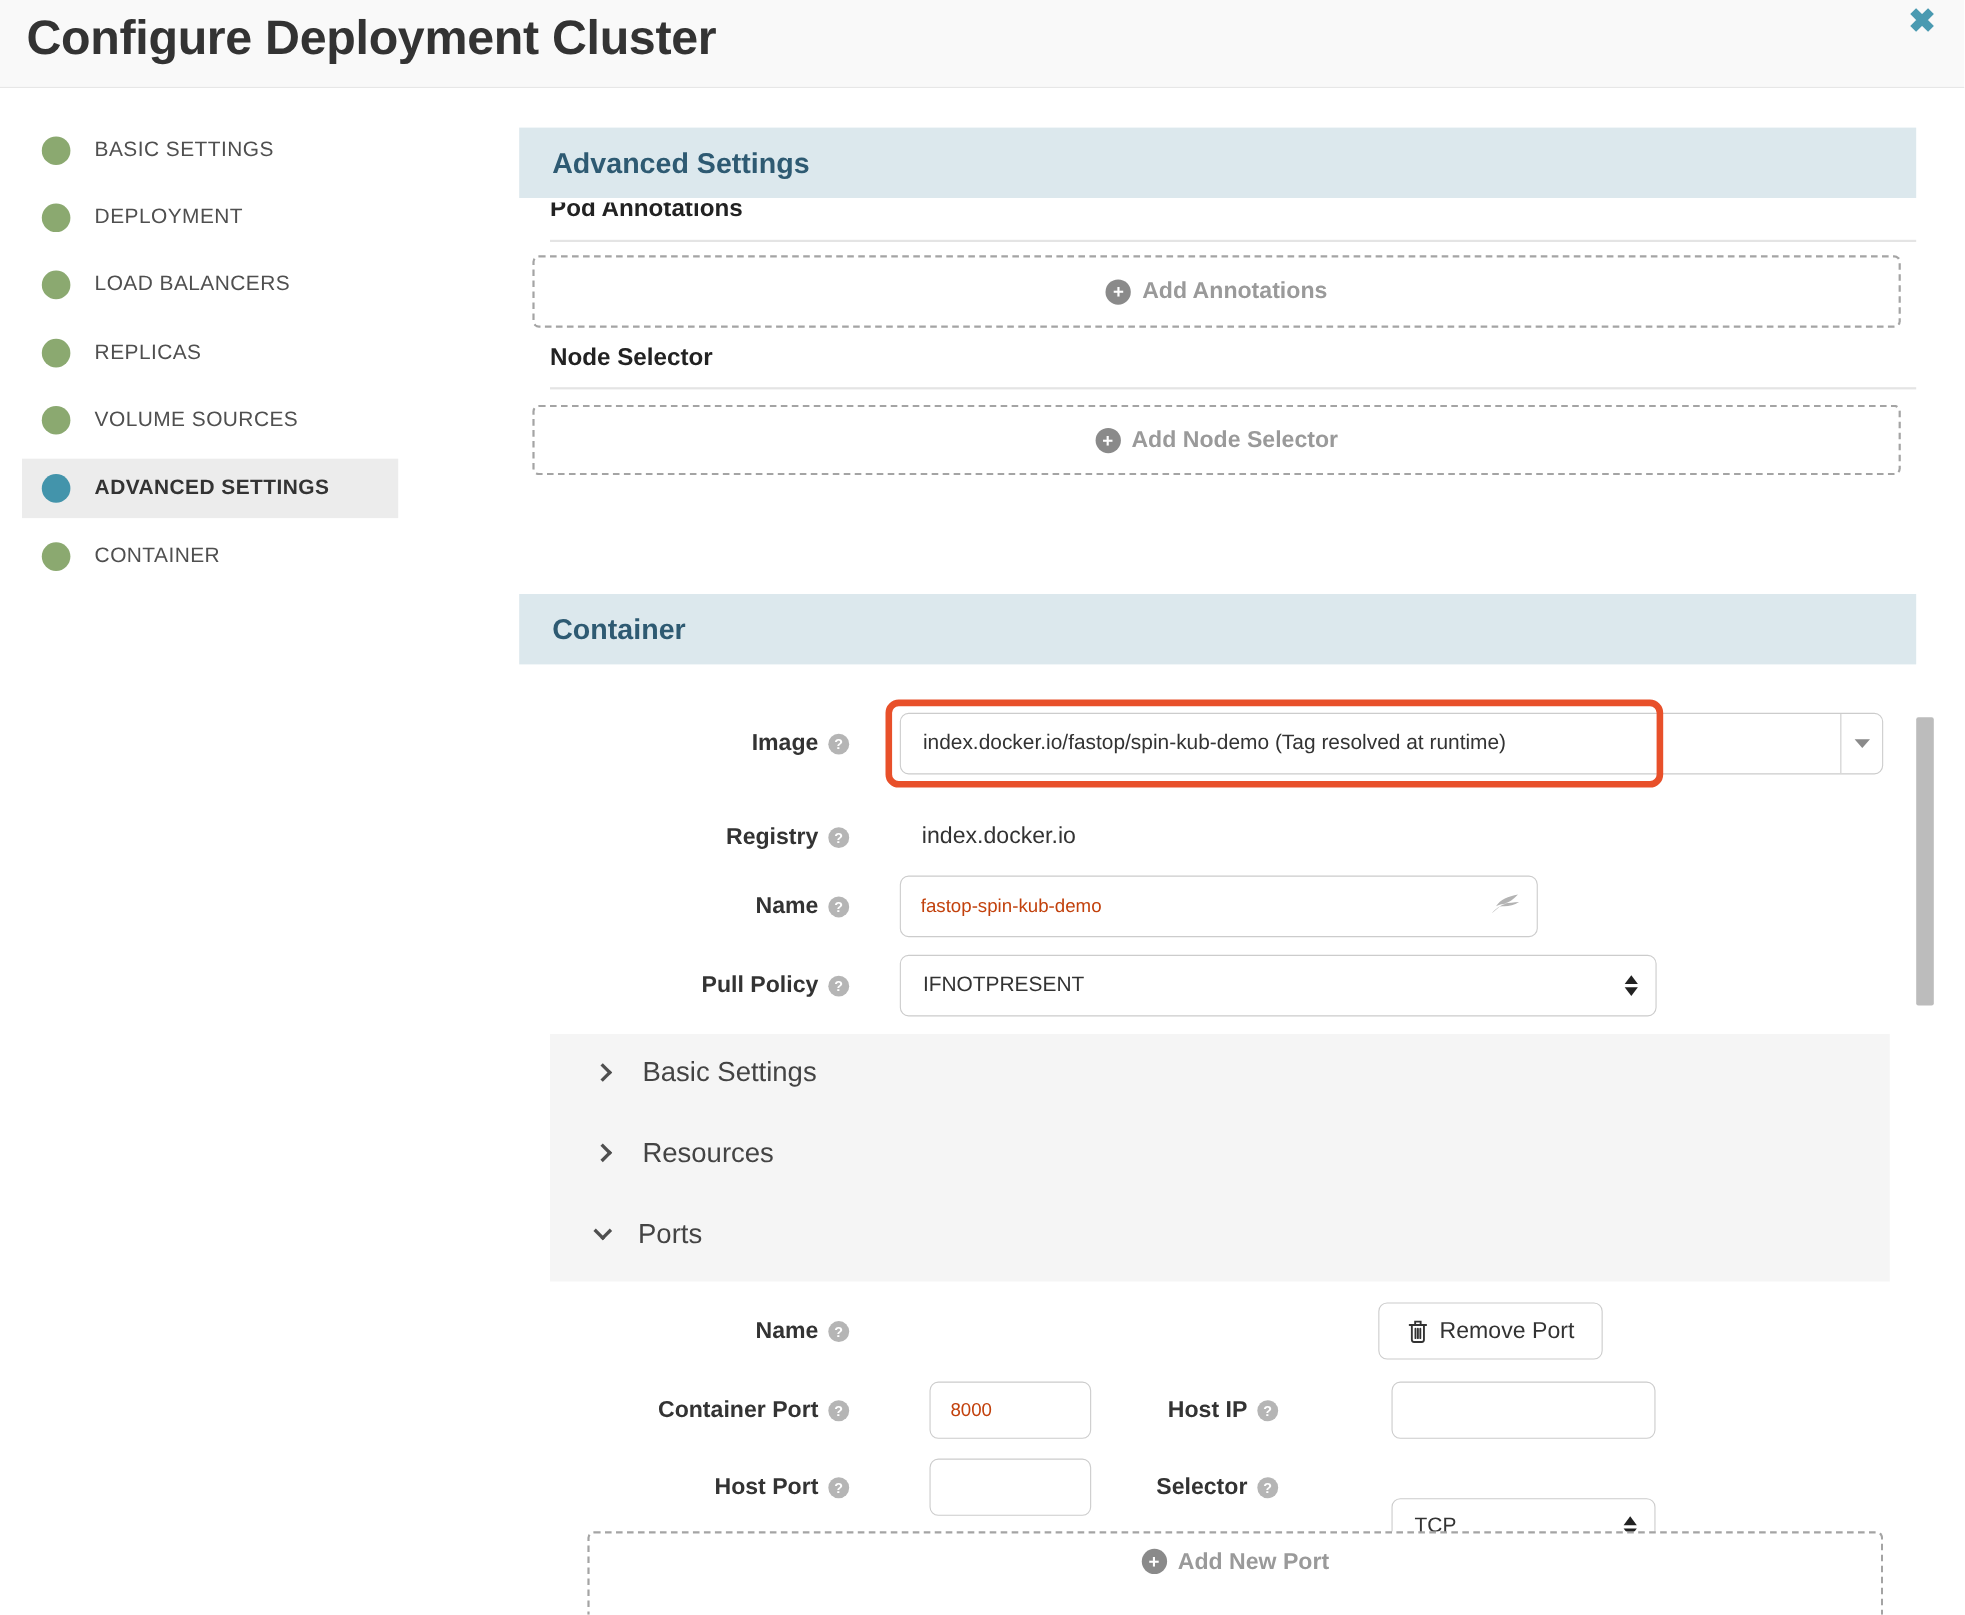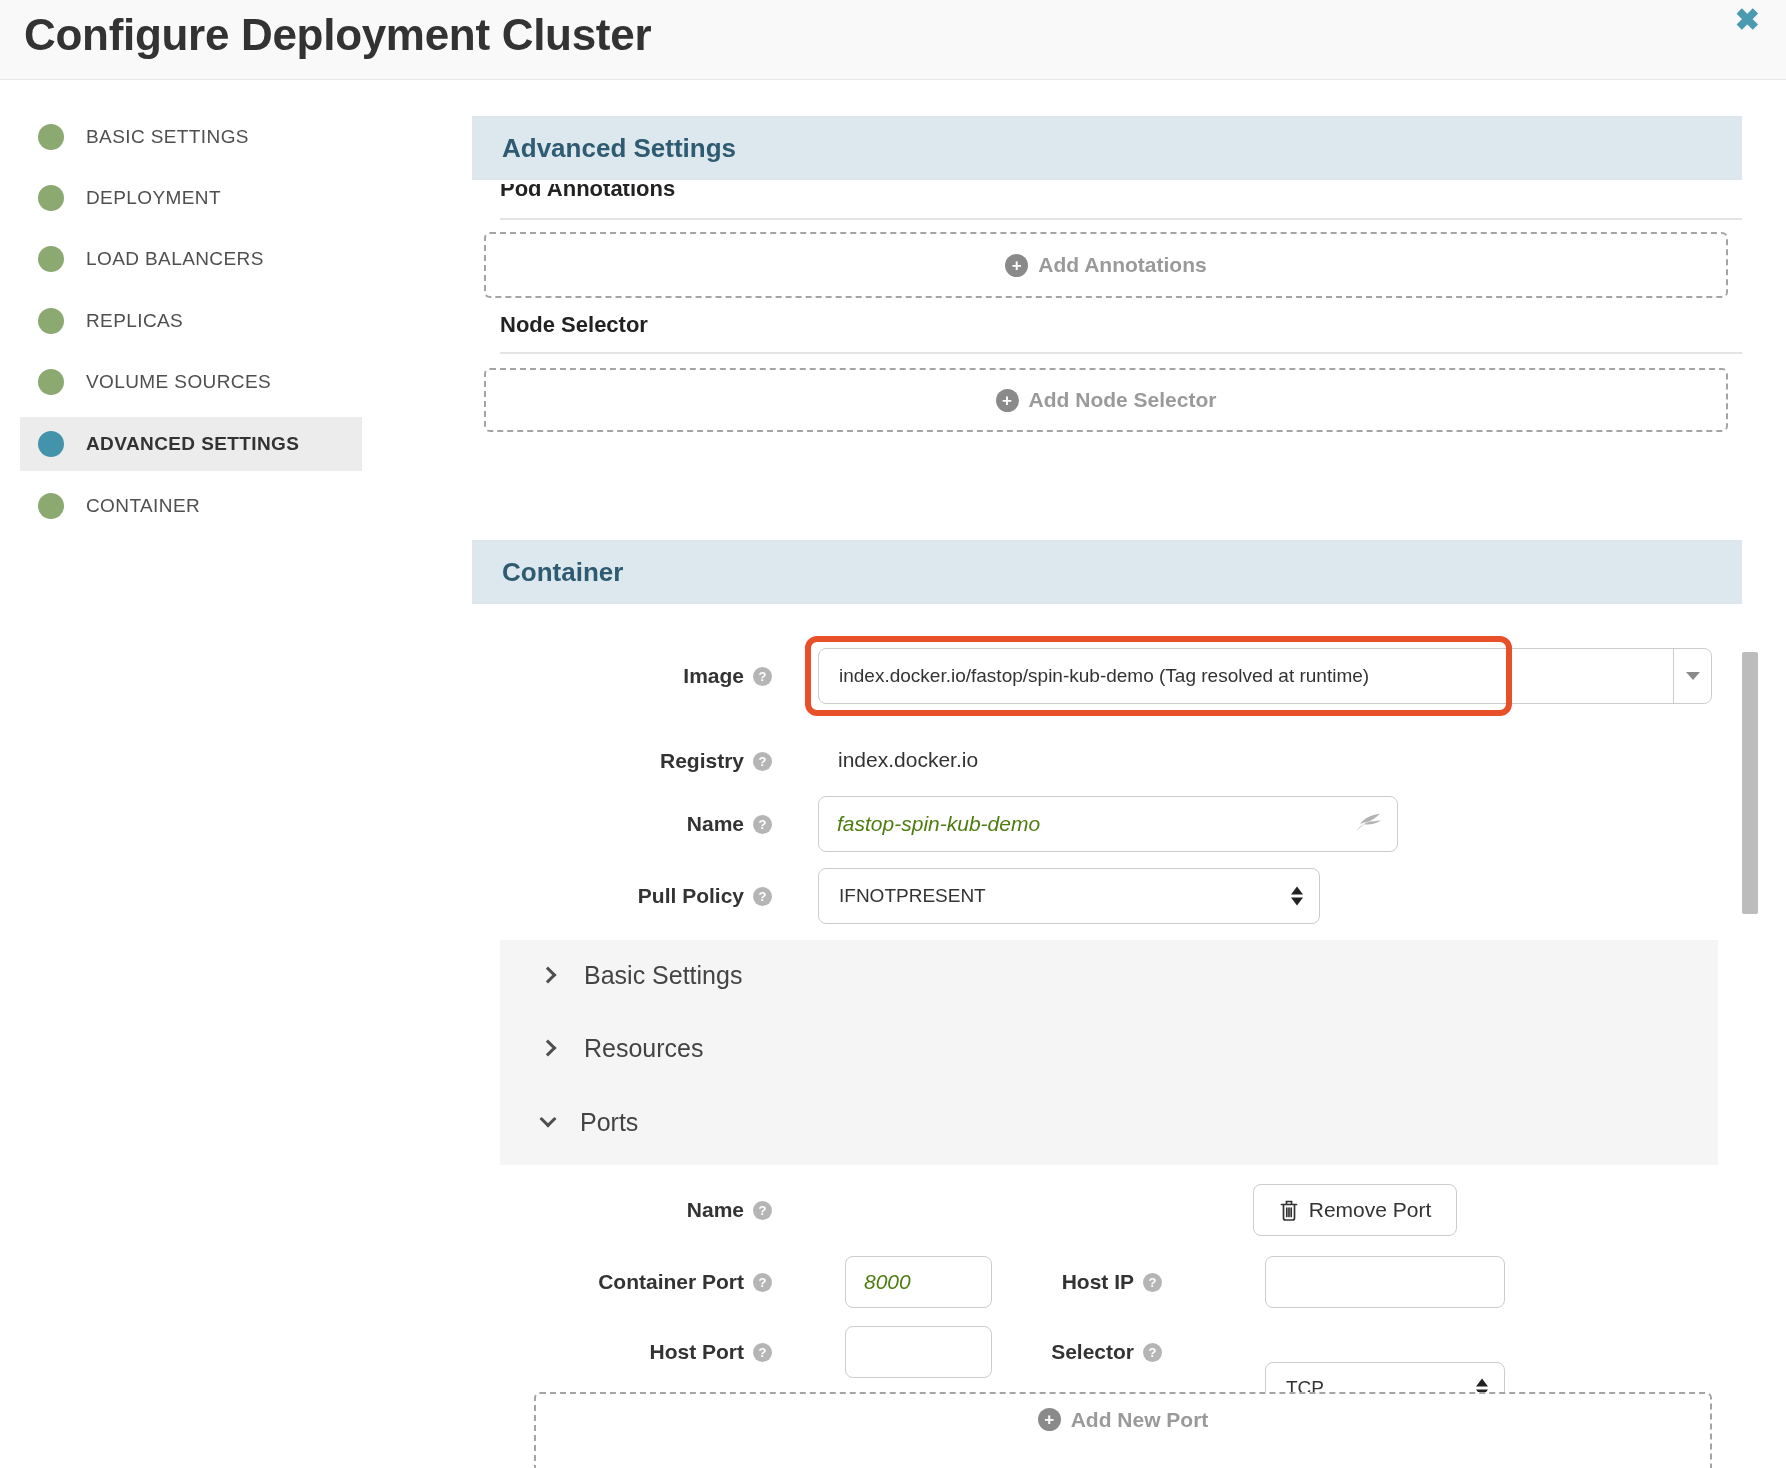--- a/index.html
+++ b/index.html
@@ -57,22 +57,22 @@
         border-left:1px solid #ccc; display:flex; align-items:center; justify-content:center; }
   .tri-dn{ width:0; height:0; border-left:7px solid transparent; border-right:7px solid transparent;
         border-top:8px solid #8a8a8a; }
   .stepper{ position:absolute; right:16px; top:50%; transform:translateY(-50%);
         display:flex; flex-direction:column; gap:3px; align-items:center; }
   .st-up{ width:0;height:0;border-left:6px solid transparent;border-right:6px solid transparent;
         border-bottom:8px solid #222; }
   .st-dn{ width:0;height:0;border-left:6px solid transparent;border-right:6px solid transparent;
         border-top:8px solid #222; }
   .txtinput{ position:absolute; height:56px; border:1px solid #ccc; border-radius:8px;
-        background:#fff; font-size:21px; color:#4d7c0f; padding:0 18px;
-        font-family:"Liberation Sans", sans-serif; outline:none;font-style:italic; }
+        background:#fff; font-size:17px; color:#c2410c; padding:0 18px;
+        font-family:"Liberation Sans", sans-serif; outline:none; }
   .orange{ position:absolute; left:333px; top:636px; width:707px; height:80px;
         border:6px solid #e8502a; border-radius:12px; pointer-events:none; }
   .plainval{ position:absolute; font-size:21px; color:#333; }
   
   .panel{ position:absolute; left:28px; top:940px; width:1218px; height:225px; background:#f5f5f5; }
   .collrow{ position:absolute; left:42px; display:flex; align-items:center; gap:26px;
         height:34px; font-size:25px; color:#444; cursor:pointer; }
   .chev{ display:inline-block; width:12px; height:12px; border-top:3px solid #4f4f4f;
         border-right:3px solid #4f4f4f; flex:none; }
   .chev.right{ transform:rotate(45deg); margin-right:4px; }
@@ -182,21 +182,21 @@
         <svg width="28" height="20" viewBox="0 0 28 20">
           <path d="M2 19 C7 13 11 11 15 10 C11 10.2 9 10.6 6 12.4 C10 6 17 3.4 26 1.6 C21.5 6.4 17.5 9 13.5 9.8 C18 9.6 22 9 27 8.6 C21.5 12 15.5 13 10 12.2 Z" fill="#b3b3b3"></path>
         </svg>
       </span>
     </div>
 
     <div class="flabel" style="top:881px">
       <span>Pull Policy</span>
       <span class="help">?</span>
     </div>
-    <div class="ctl selwrap" style="left:346px; top:868px; width:502px; ">
+    <div class="ctl selwrap" style="left:346px; top:868px; width:688px; ">
       <span>IFNOTPRESENT</span>
       <span class="stepper">
         <span class="st-up"></span>
           <span class="st-dn"></span>
       </span>
     </div>
 
     <div class="panel">
       <div class="collrow" style="top:18px">
         <span class="chev right"></span>

